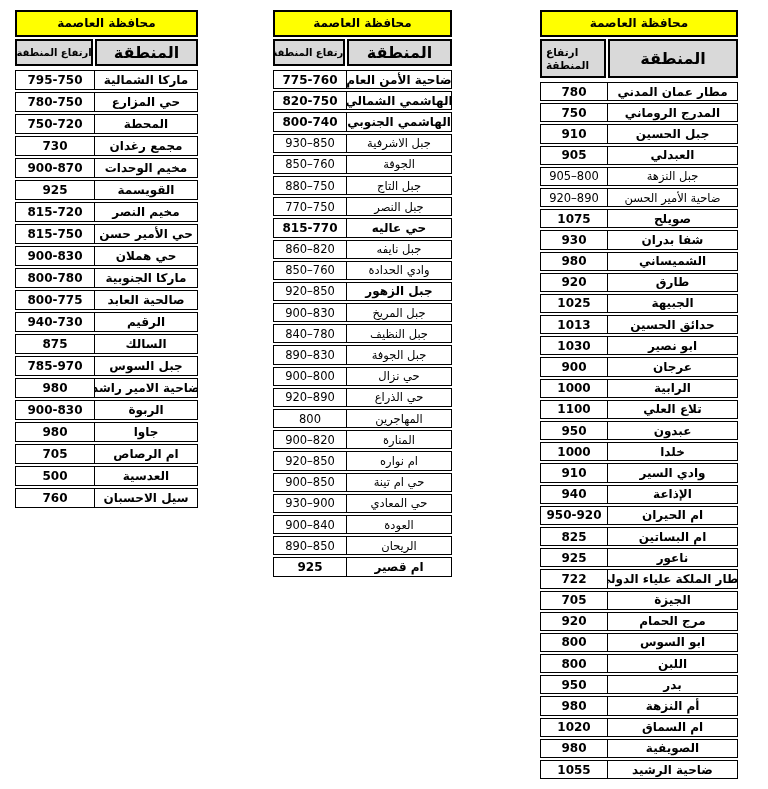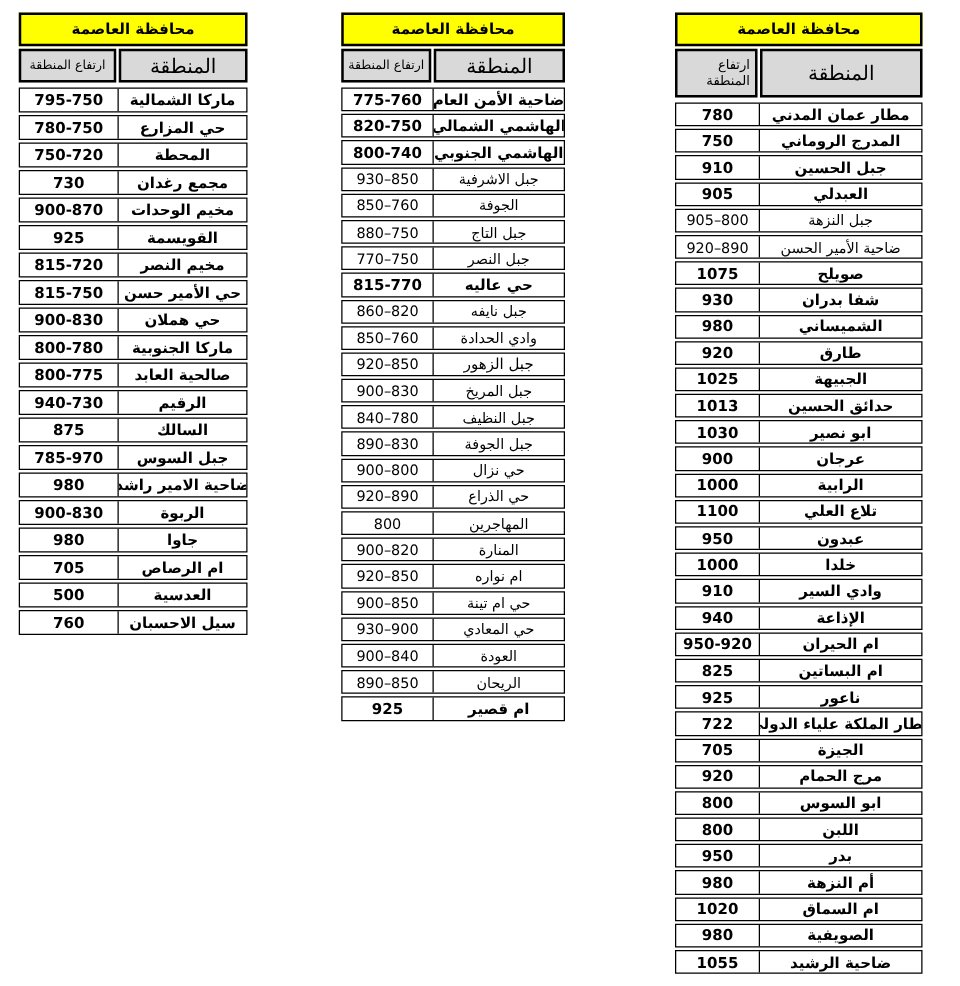--- a/index.html
+++ b/index.html
@@ -20,21 +20,21 @@
     box-sizing:border-box;
     font-weight:bold;font-size:12px;text-align:center;
     height:27px;line-height:23px;margin-bottom:2px;
     overflow:hidden;white-space:nowrap;
   }
   .cols{display:flex;gap:2px;margin-bottom:4px;}
   .hcell{
     background:var(--header-bg,#D9D9D9);
     border:2px solid var(--border,#000);
     box-sizing:border-box;
-    font-weight:normal;text-align:right;
+    font-weight:bold;text-align:left;
     display:flex;align-items:center;justify-content:center;
     overflow:hidden;
   }
   .hname{flex:1;font-size:16px;}
   .t1 .hcell,.t2 .hcell{height:27px;}
   .t3 .hcell{height:39px;}
   .t1 .hval{flex:0 0 78px;font-size:10px;white-space:nowrap;}
   .t2 .hval{flex:0 0 72px;font-size:10px;white-space:nowrap;}
   .t3 .hval{flex:0 0 66px;font-size:10.5px;line-height:1.2;padding:0 4px;}
 
@@ -54,21 +54,21 @@
     overflow:hidden;white-space:nowrap;padding:0 1px;
     box-sizing:border-box;
   }
   .cell-name{flex:1;border-left:1.5px solid var(--border,#000);}
   .t1 .cell-val{flex:0 0 78px;}
   .t2 .cell-val{flex:0 0 72px;}
   .t3 .cell-val{flex:0 0 66px;}
   .cell-val{direction:ltr;unicode-bidi:isolate;}
 
   .row.b .cell{font-weight:bold;font-size:12px;}
-  .cell.bn{font-weight:normal;font-size:12px;text-align:right;}
+  .cell.bn{font-weight:bold;font-size:12px;text-align:right;}
 </style>
 </head>
 <body style="background: rgb(255, 255, 255);">
 
 <div class="tbl t1" dir="rtl">
   <div class="title">محافظة العاصمة</div>
   <div class="cols">
     <div class="hcell hname">المنطقة</div>
     <div class="hcell hval">ارتفاع المنطقة</div>
   </div>

